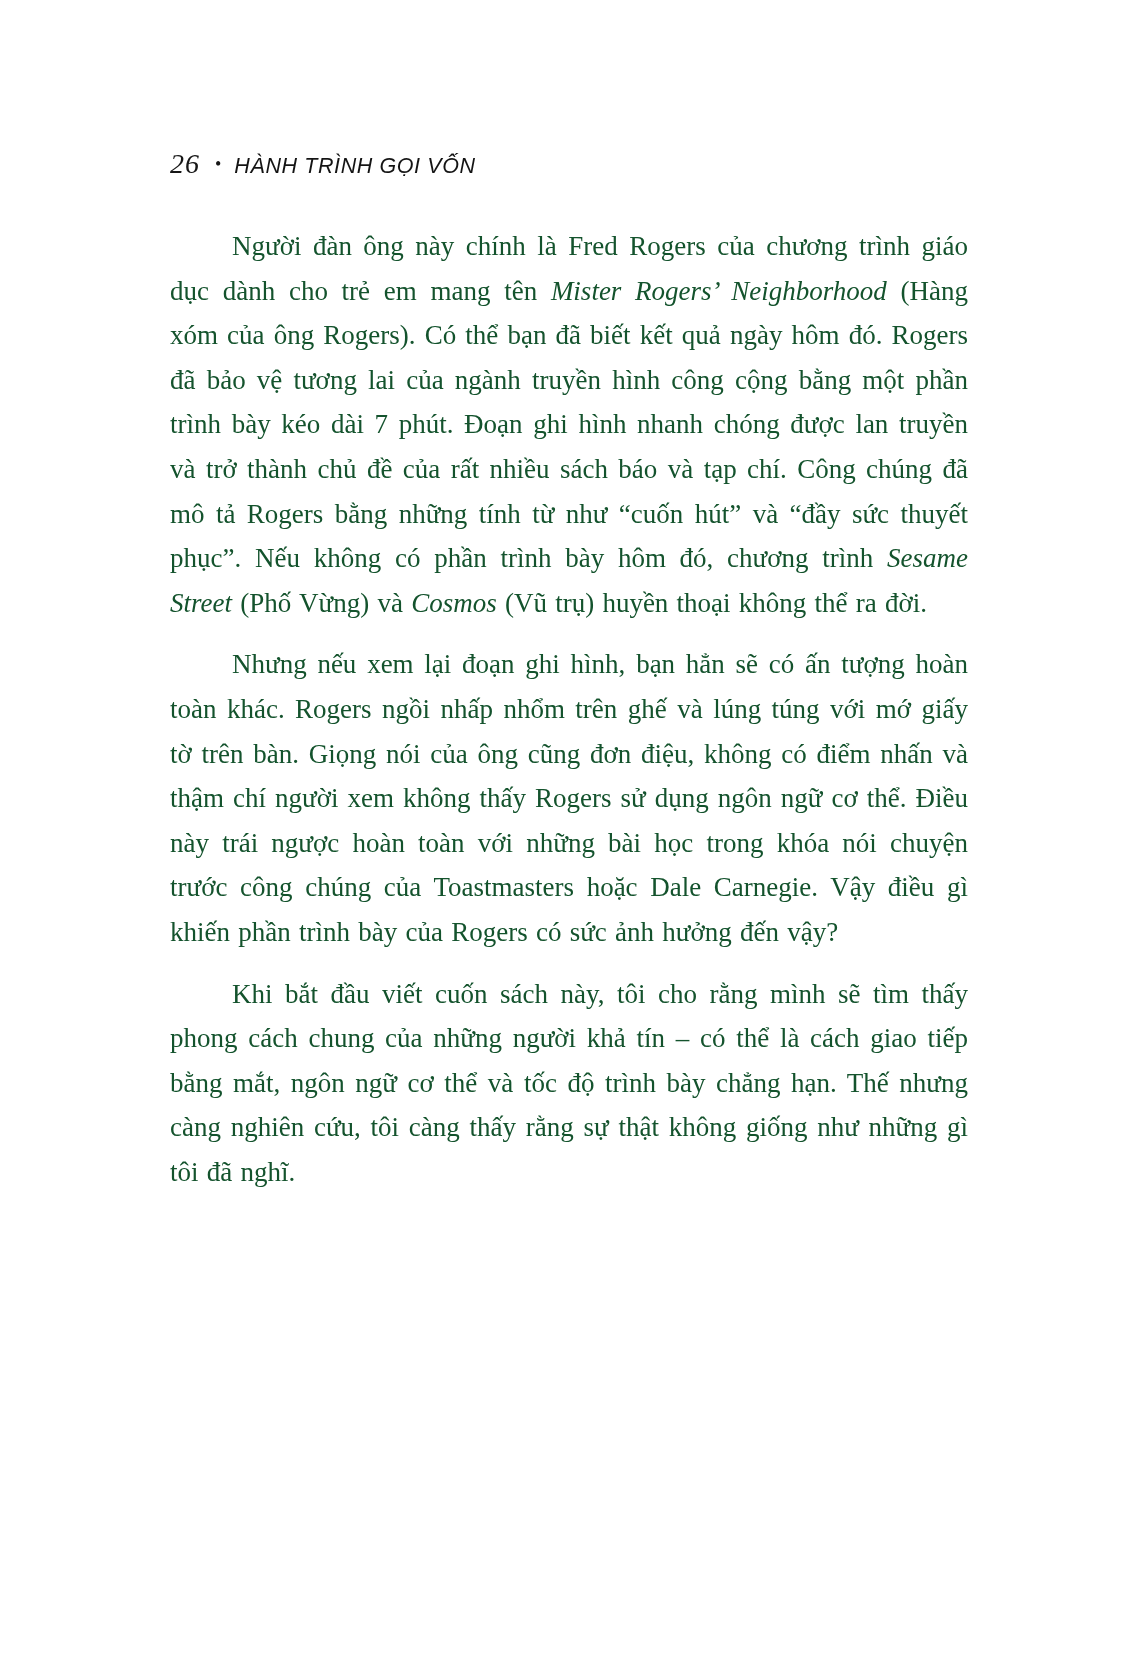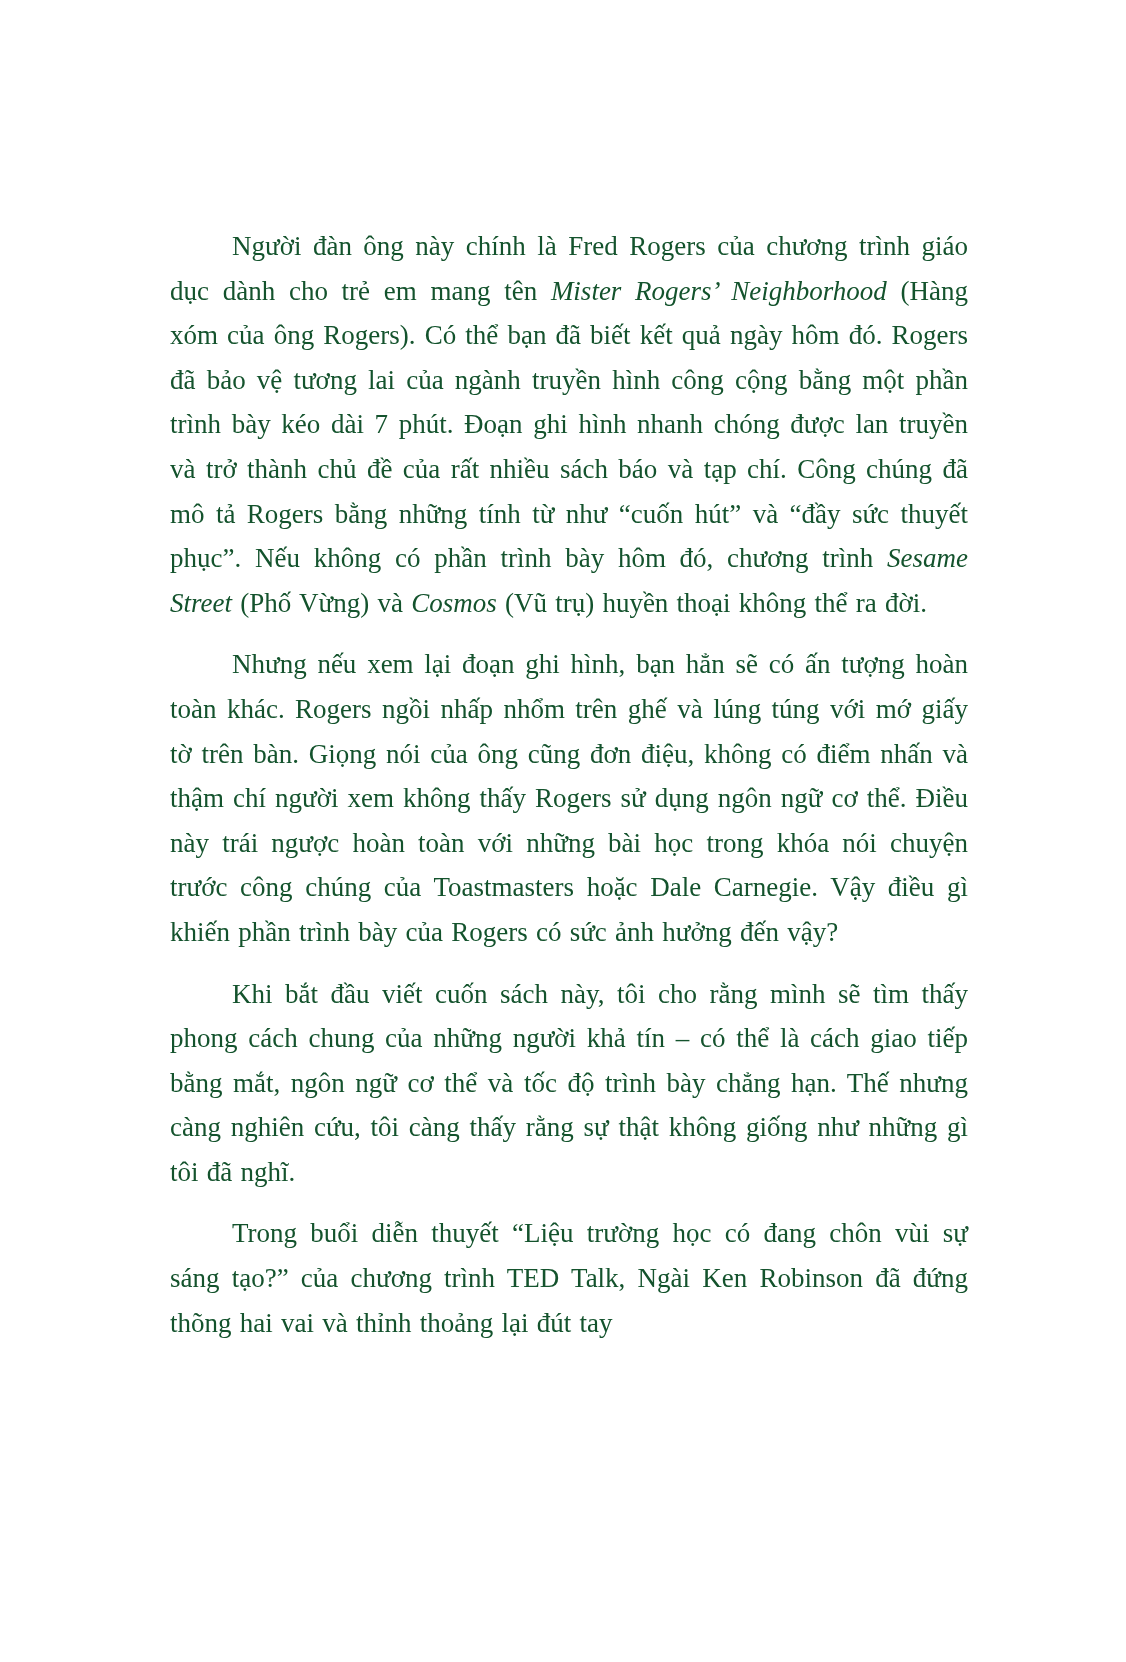--- a/index.html
+++ b/index.html
@@ -60,21 +60,25 @@
     text-indent: 62px;
     word-spacing: 1.5px;
   }
   .it { font-style: italic; }
 </style>
 </head>
 <body>
 
 <div class="page">
 
+  <header class="running-header">
+    <span class="page-number">26</span>
+    <span class="header-sep">•</span>
+    <span class="chapter-title">HÀNH TRÌNH GỌI VỐN</span>
+  </header>
 
   <main class="page-body">
       <p class="para"><span>Người đàn ông này chính là Fred Rogers của chương trình giáo dục dành cho trẻ em mang tên </span><span class="it">Mister Rogers’ Neighborhood</span><span> (Hàng xóm của ông Rogers). Có thể bạn đã biết kết quả ngày hôm đó. Rogers đã bảo vệ tương lai của ngành truyền hình công cộng bằng một phần trình bày kéo dài 7 phút. Đoạn ghi hình nhanh chóng được lan truyền và trở thành chủ đề của rất nhiều sách báo và tạp chí. Công chúng đã mô tả Rogers bằng những tính từ như “cuốn hút” và “đầy sức thuyết phục”. Nếu không có phần trình bày hôm đó, chương trình </span><span class="it">Sesame Street</span><span> (Phố Vừng) và </span><span class="it">Cosmos</span><span> (Vũ trụ) huyền thoại không thể ra đời.</span></p>
       <p class="para"><span>Nhưng nếu xem lại đoạn ghi hình, bạn hẳn sẽ có ấn tượng hoàn toàn khác. Rogers ngồi nhấp nhổm trên ghế và lúng túng với mớ giấy tờ trên bàn. Giọng nói của ông cũng đơn điệu, không có điểm nhấn và thậm chí người xem không thấy Rogers sử dụng ngôn ngữ cơ thể. Điều này trái ngược hoàn toàn với những bài học trong khóa nói chuyện trước công chúng của Toastmasters hoặc Dale Carnegie. Vậy điều gì khiến phần trình bày của Rogers có sức ảnh hưởng đến vậy?</span></p>
       <p class="para"><span>Khi bắt đầu viết cuốn sách này, tôi cho rằng mình sẽ tìm thấy phong cách chung của những người khả tín – có thể là cách giao tiếp bằng mắt, ngôn ngữ cơ thể và tốc độ trình bày chẳng hạn. Thế nhưng càng nghiên cứu, tôi càng thấy rằng sự thật không giống như những gì tôi đã nghĩ.</span></p>
-      <p class="para"><span>Trong buổi diễn thuyết “Liệu trường học có đang chôn vùi sự sáng tạo?” của chương trình TED Talk, Ngài Ken Robinson đã đứng thõng hai vai và thỉnh thoảng lại đút tay</span></p>
     </main>
 
 </div>
 
 </body></html>

